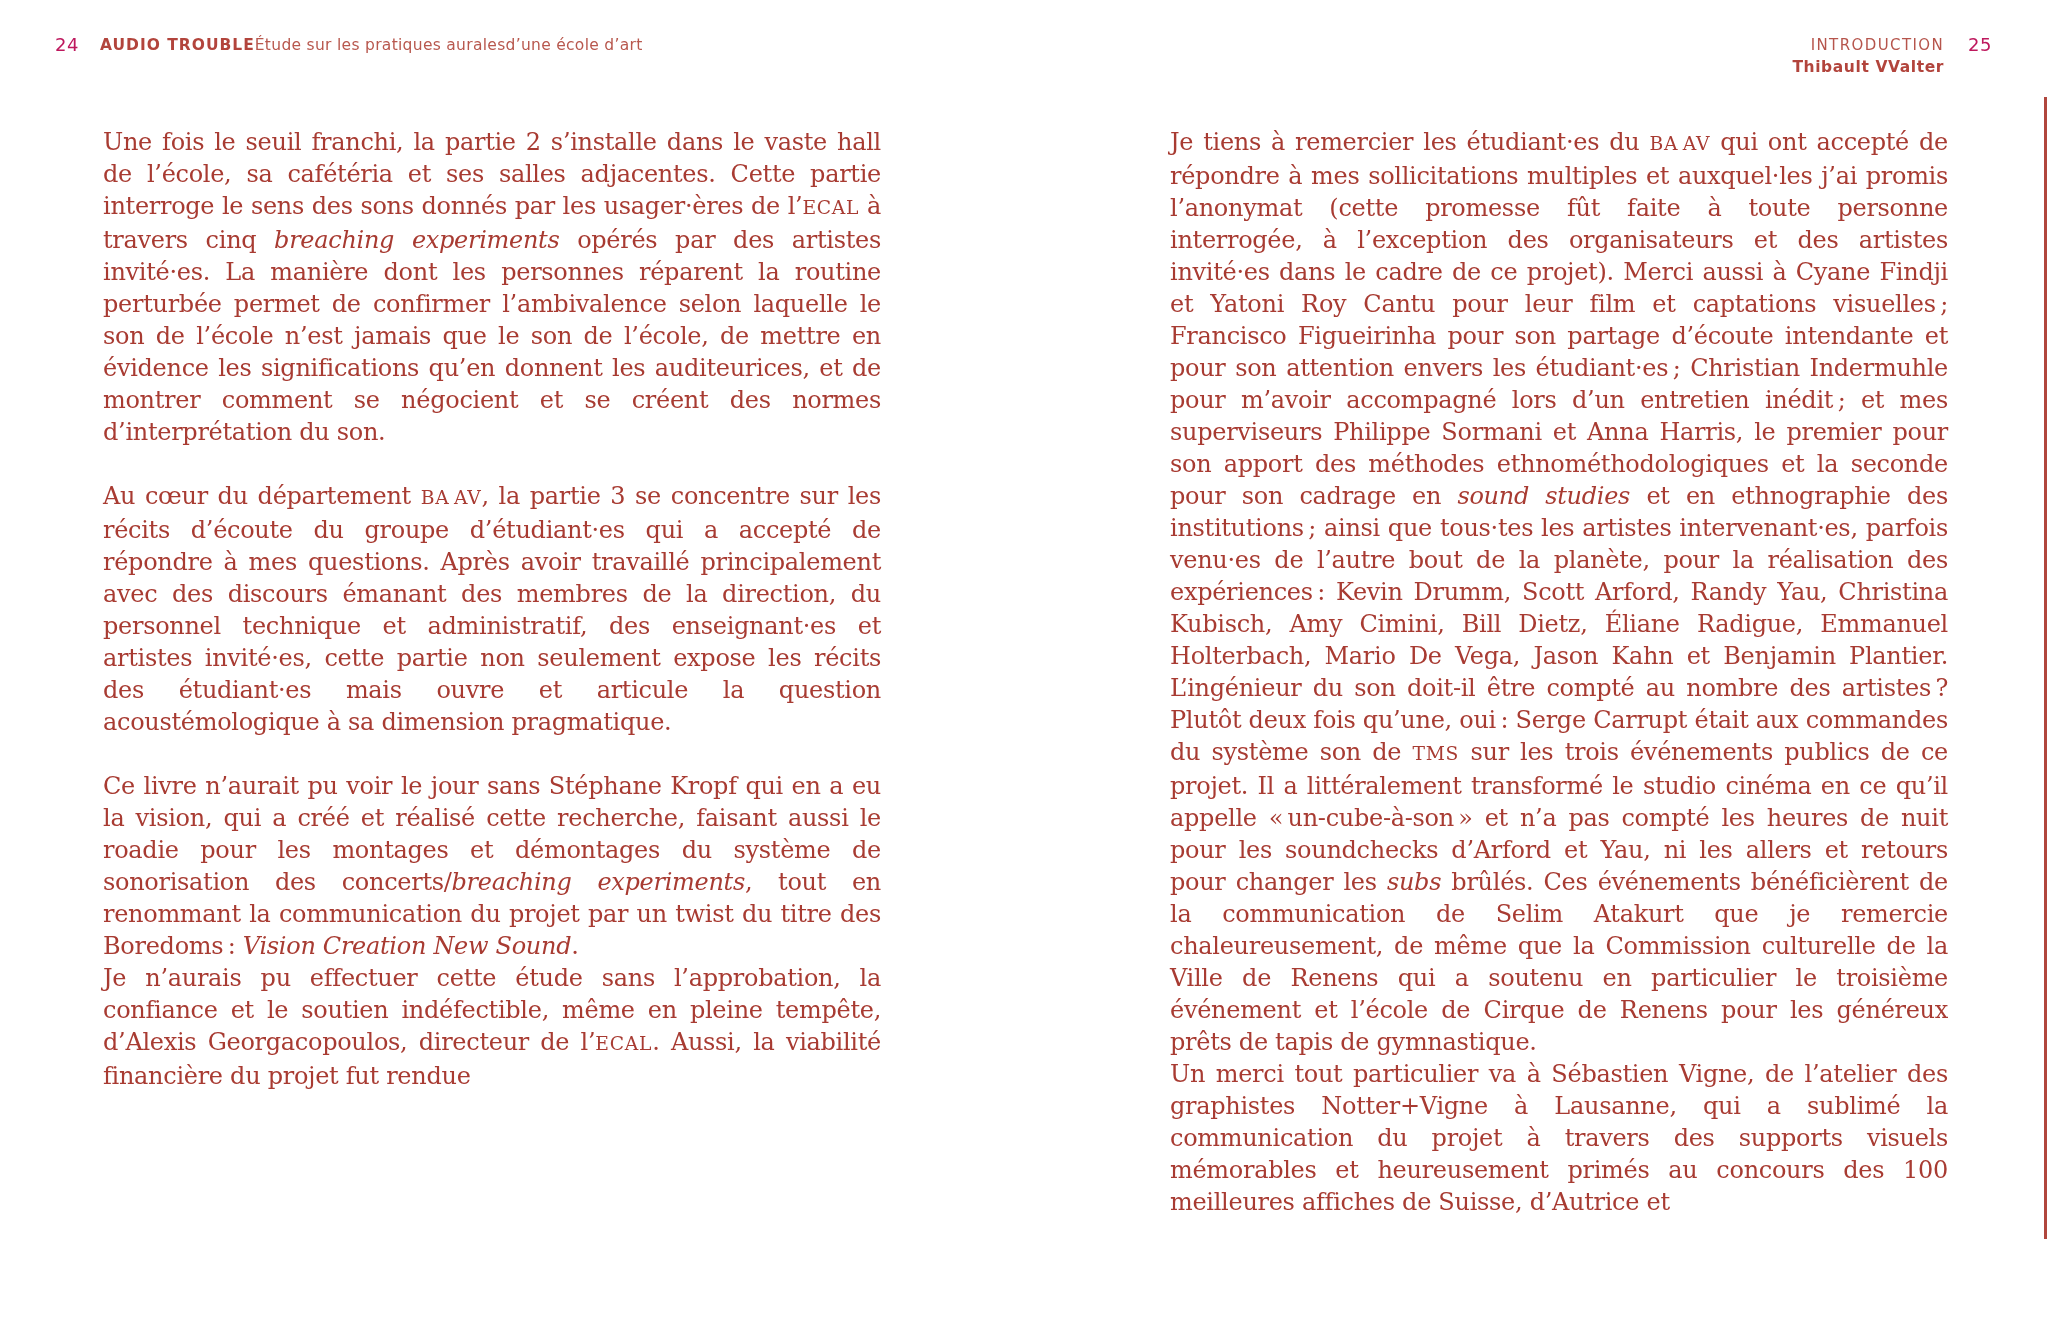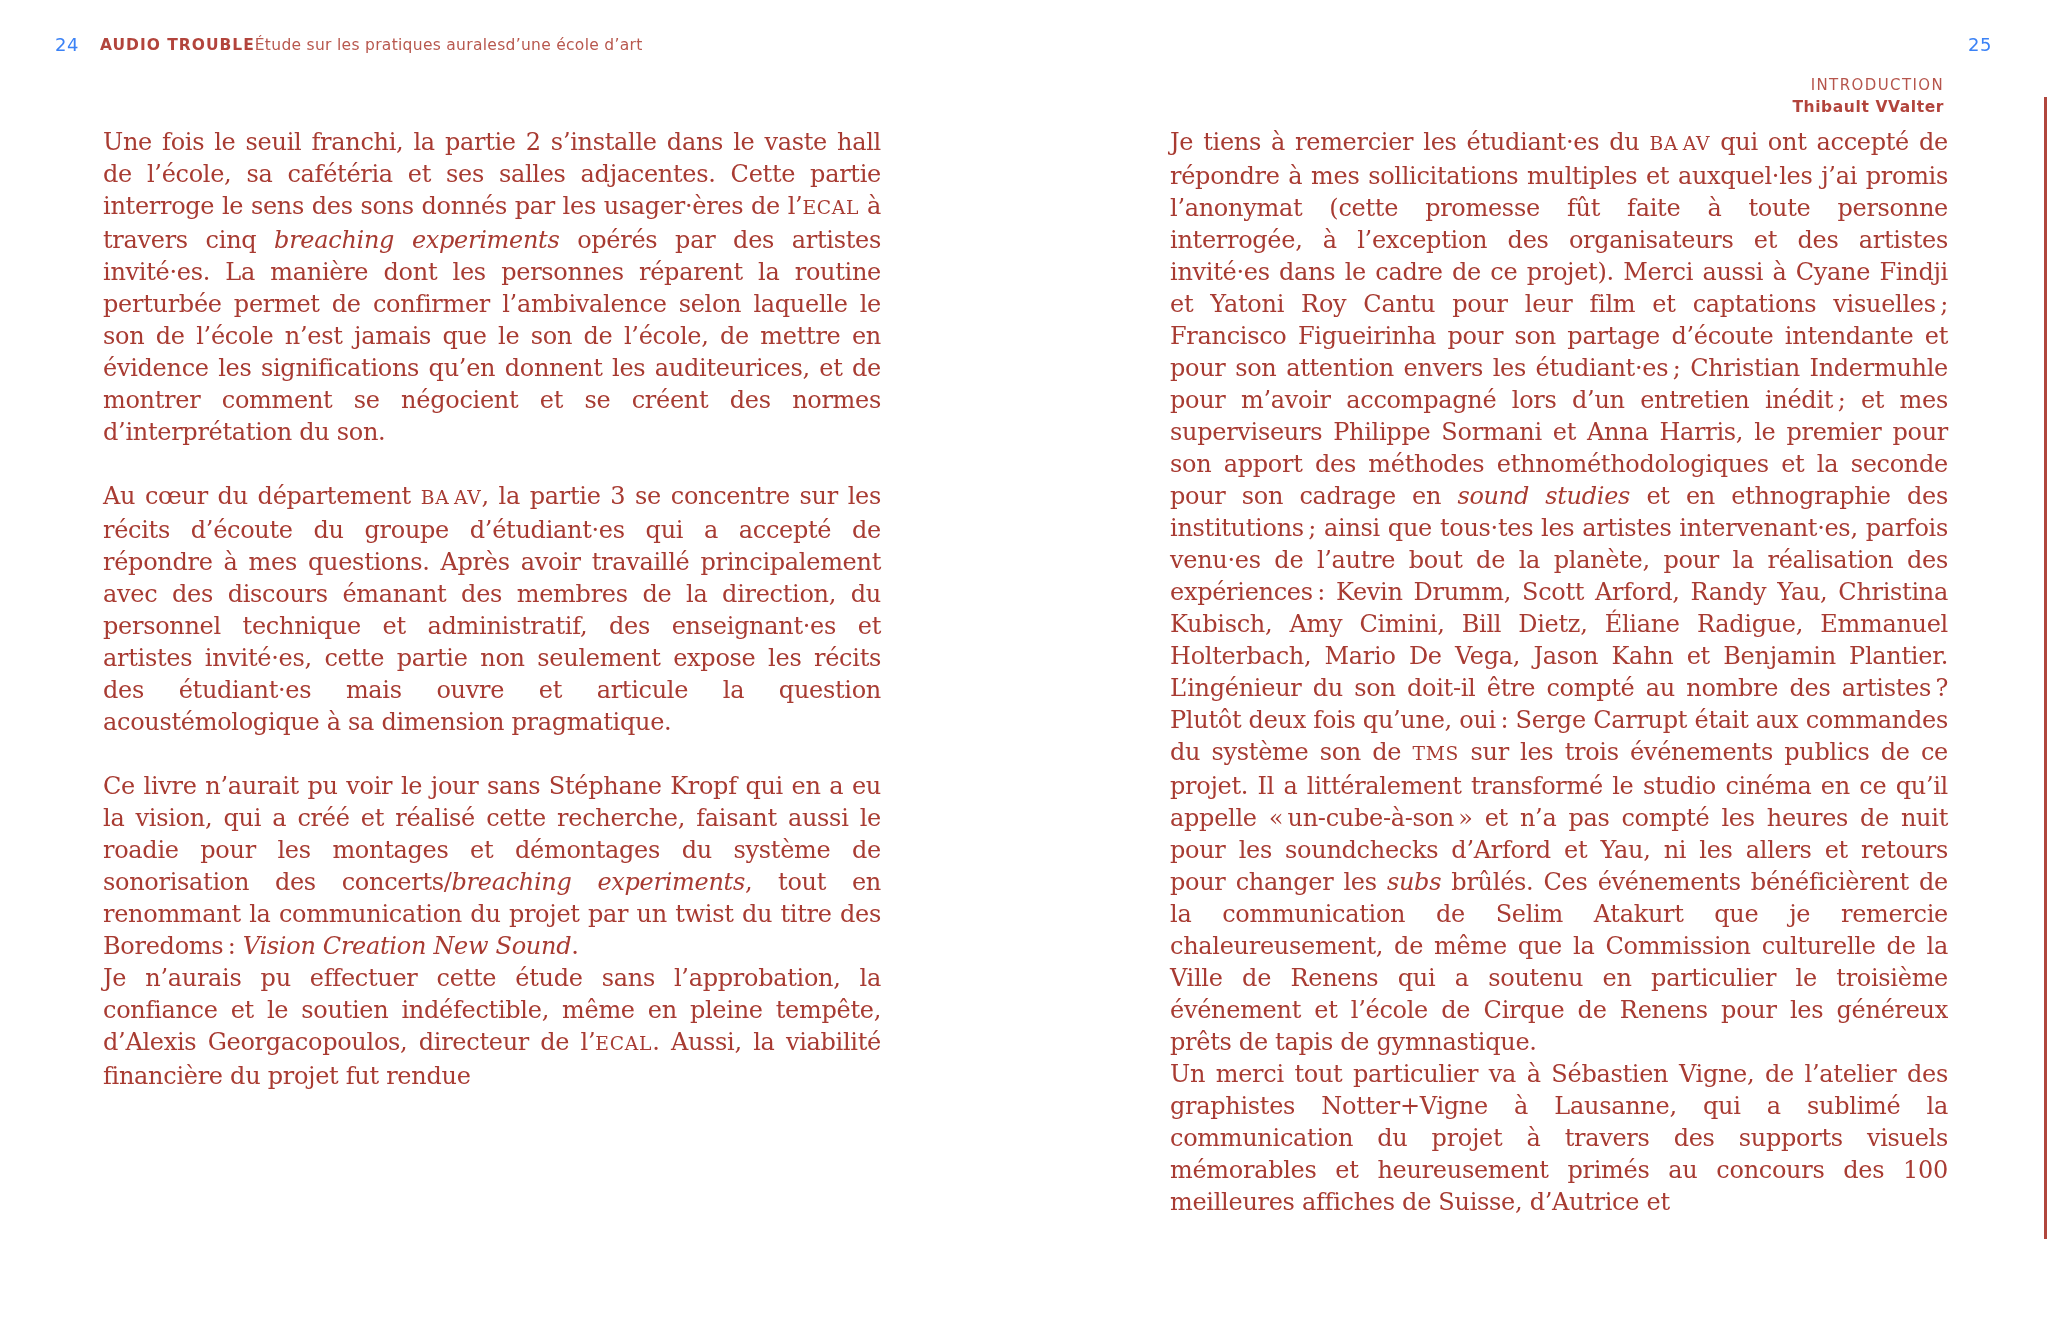--- a/index.html
+++ b/index.html
@@ -20,21 +20,21 @@
     left: 55px;
     top: 34px;
     display: flex;
     align-items: flex-start;
     gap: 21px;
     font-family: "DejaVu Sans", sans-serif;
   }
   .pagenum {
     font-size: 18px;
     line-height: 22px;
-    color: #3b82f6;
+    color: #be185d;
     letter-spacing: 0.5px;
   }
   .title-block {
     display: flex;
     flex-direction: row;
   }
   .book-title {
     font-size: 15.5px;
     line-height: 22px;
     font-weight: 700;
@@ -53,21 +53,20 @@
     right: 55px;
     top: 34px;
     display: flex;
     gap: 24px;
     font-family: "DejaVu Sans", sans-serif;
   }
   .head-right .stack {
     display: flex;
     flex-direction: column;
     align-items: flex-end;
-    margin-top: 40px;
   }
   .running-head {
     font-size: 15px;
     line-height: 22px;
     letter-spacing: 1.4px;
     color: #b6554c;
   }
   .author-name {
     font-size: 15.5px;
     line-height: 22px;

